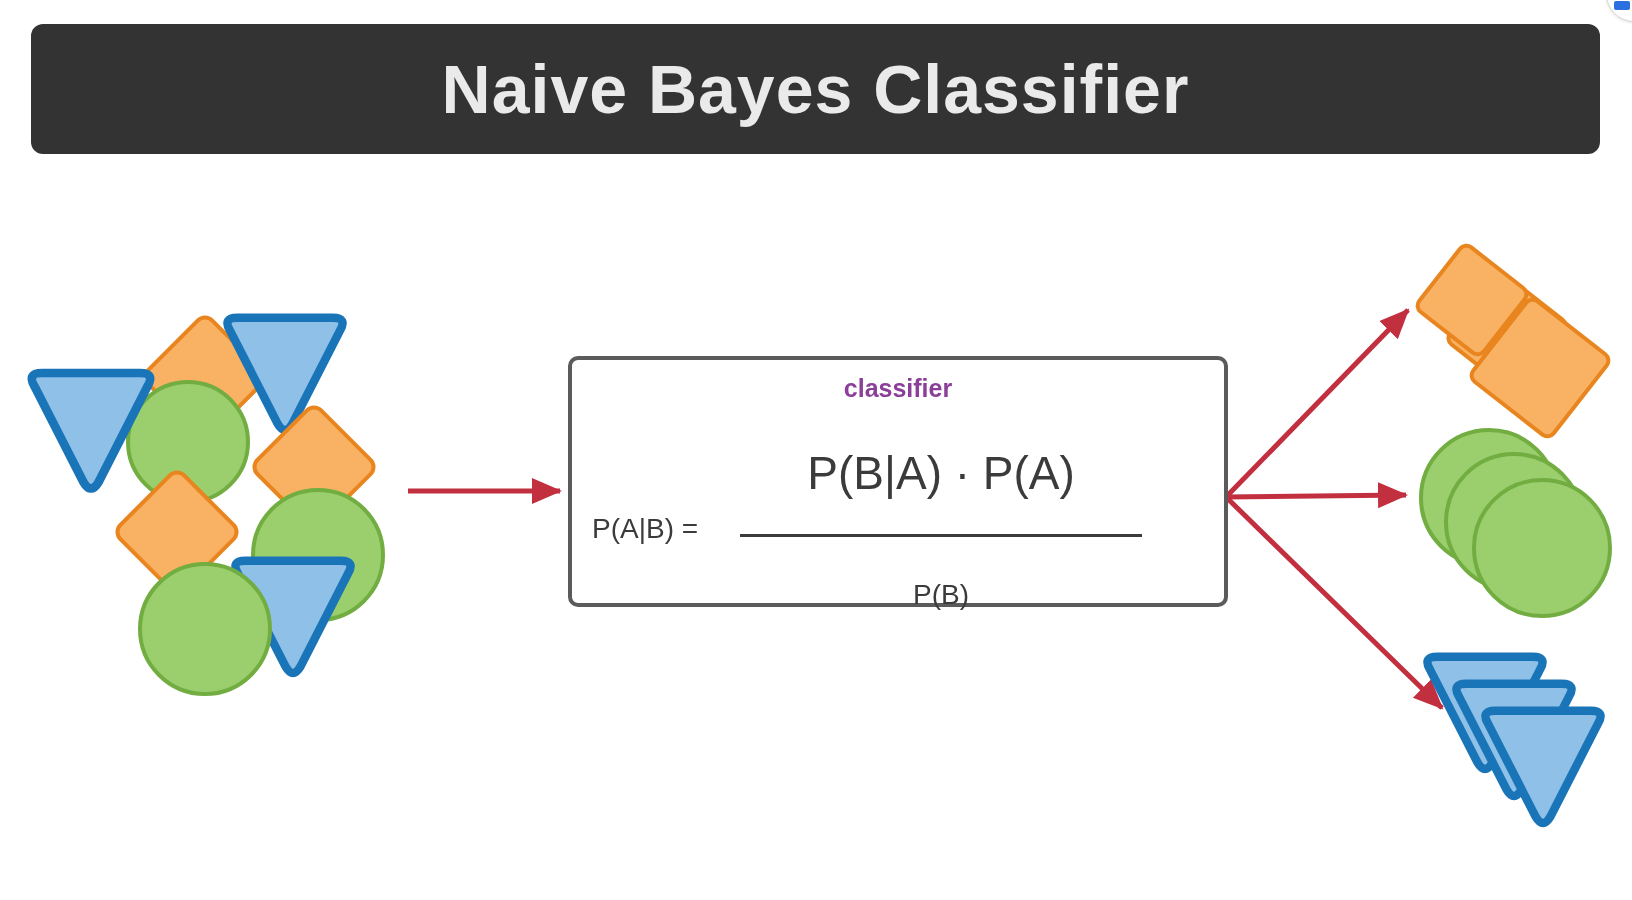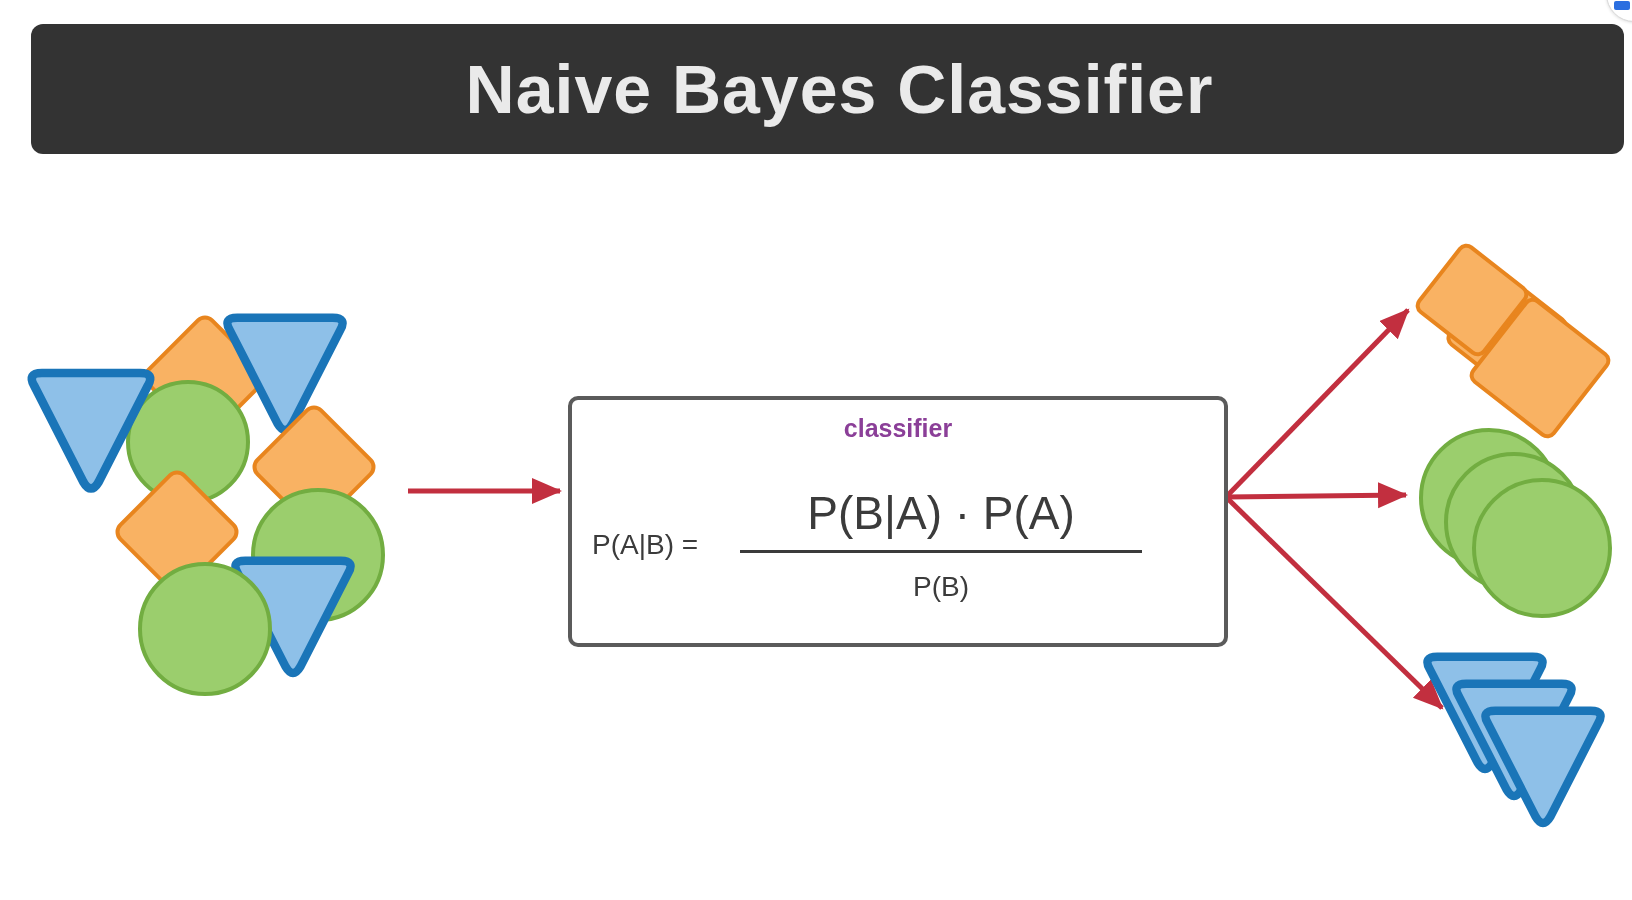--- a/index.html
+++ b/index.html
@@ -4,21 +4,21 @@
 <style>
   html,body{margin:0;padding:0;background:#fff;}
   #canvas{
     position:relative;width:1632px;height:900px;overflow:hidden;background:#fff;
     font-family:"Liberation Sans",sans-serif;
   }
   
   .title-bar{
     position:absolute;left:31px;top:24px;width:1569px;height:130px;
     background:var(--title-bar-bg);border-radius:12px;
-    display:flex;align-items:center;justify-content:center;padding-left:24px;
+    display:flex;align-items:center;justify-content:center;
   }
   .title-bar h1{
     margin:0;color:var(--title-text);font-size:68px;font-weight:bold;letter-spacing:1px;
   }
   
   #arrows{position:absolute;left:0;top:0;pointer-events:none;}
   .arrow-line{stroke:var(--arrow-red);stroke-width:5;}
   #arrowhead path{fill:var(--arrow-red);}
   
   .shape{position:absolute;box-sizing:border-box;}
@@ -34,34 +34,34 @@
     background:var(--green-fill);border:4px solid var(--green-border);
     border-radius:50%;
   }
   .tri{display:block;overflow:visible;}
   .tri path{
     fill:var(--blue-fill);stroke:var(--blue-border);
     stroke-width:8;stroke-linejoin:round;
   }
   
   .classifier-box{
-    position:absolute;left:568px;top:396px;width:660px;height:251px;
+    position:absolute;left:568px;top:356px;width:660px;height:251px;
     box-sizing:border-box;background:#fff;
     border:4px solid var(--box-border);border-radius:10px;
   }
   .box-label{
     position:absolute;left:0;right:0;top:14px;text-align:center;
     color:var(--label-purple);font-size:25px;font-weight:bold;
   }
   .equation{
     position:absolute;left:20px;top:86px;display:flex;align-items:center;
     color:var(--formula-text);
   }
   .eq-lhs{font-size:28px;margin-right:42px;white-space:nowrap;}
-  .fraction{display:flex;flex-direction:column;align-items:center;width:402px;}
+  .fraction{display:flex;flex-direction:column;align-items:center;width:402px;gap:24px;}
   .numerator{font-size:46px;white-space:nowrap;margin-bottom:10px;}
   .frac-bar{width:100%;height:3px;background:var(--formula-text);}
   .denominator{font-size:28px;white-space:nowrap;margin-top:18px;}
   
   .corner-button{
     position:absolute;left:1606px;top:-34px;width:54px;height:54px;
     background:#fff;border:1px solid #d8d8d8;border-radius:50%;
     box-shadow:0 1px 3px rgba(0,0,0,.12);
   }
   .corner-glyph{

